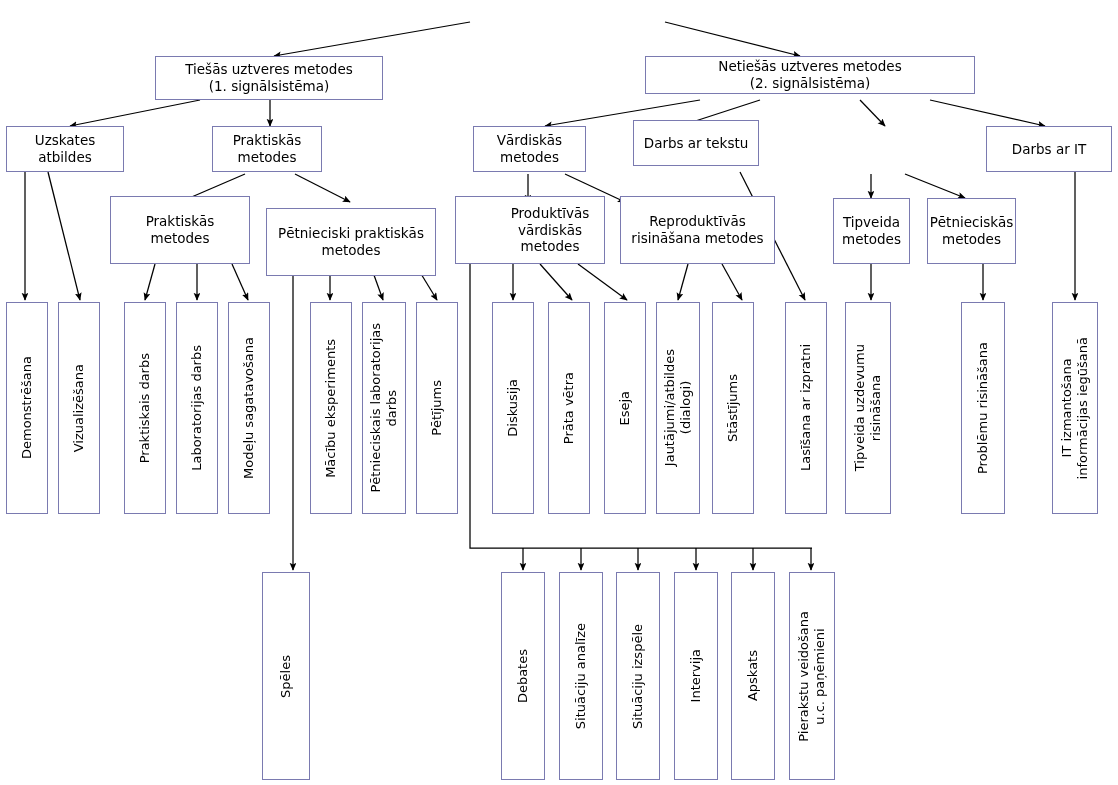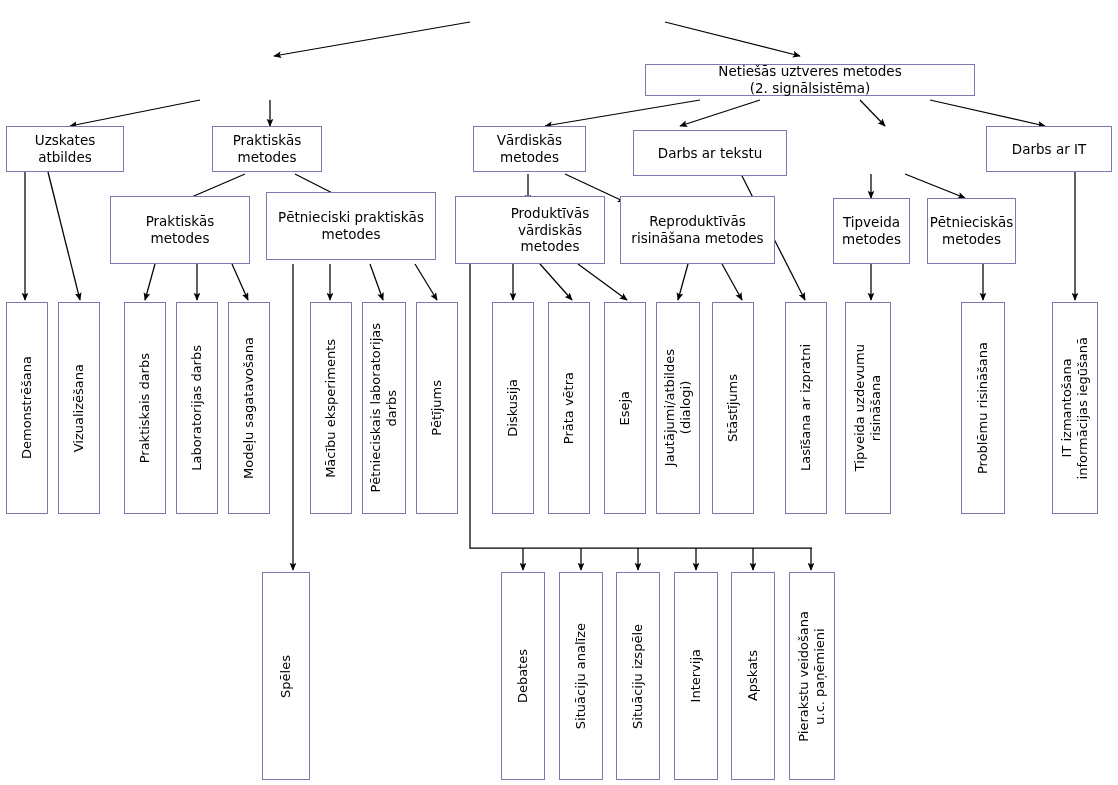--- a/index.html
+++ b/index.html
@@ -109,49 +109,53 @@
       <path d="M523,548 L523,570" marker-end="url(#ah)"></path>
       <path d="M581,548 L581,570" marker-end="url(#ah)"></path>
       <path d="M638,548 L638,570" marker-end="url(#ah)"></path>
       <path d="M696,548 L696,570" marker-end="url(#ah)"></path>
       <path d="M753,548 L753,570" marker-end="url(#ah)"></path>
       <path d="M811,548 L811,570" marker-end="url(#ah)"></path>
     </g>
   </svg>
 
 
-  <div class="node" style="left:645px;top:56px;width:330px;height:32px;margin-top:8px;">
+  <div class="node" style="left:155px;top:56px;width:228px;height:44px;">
+    <span class="lbl" style="white-space:pre-line;">Tiešās uztveres metodes
+(1. signālsistēma)</span>
+  </div>
+  <div class="node" style="left:645px;top:56px;width:330px;height:38px;">
     <span class="lbl" style="white-space:pre-line;">Netiešās uztveres metodes
 (2. signālsistēma)</span>
   </div>
 
   <div class="node" style="left:6px;top:126px;width:118px;height:46px;">
     <span class="lbl" style="white-space:pre-line;">Uzskates
 atbildes</span>
   </div>
   <div class="node" style="left:212px;top:126px;width:110px;height:46px;">
     <span class="lbl" style="white-space:pre-line;">Praktiskās
 metodes</span>
   </div>
   <div class="node" style="left:473px;top:126px;width:113px;height:46px;">
     <span class="lbl" style="white-space:pre-line;">Vārdiskās
 metodes</span>
   </div>
-  <div class="node" style="left:633px;top:130px;width:154px;height:46px;">
+  <div class="node" style="left:633px;top:120px;width:126px;height:46px;">
     <span class="lbl" style="white-space:pre-line;">Darbs ar tekstu</span>
   </div>
   <div class="node" style="left:986px;top:126px;width:126px;height:46px;">
     <span class="lbl" style="white-space:pre-line;">Darbs ar IT</span>
   </div>
 
   <div class="node" style="left:110px;top:196px;width:140px;height:68px;">
     <span class="lbl" style="white-space:pre-line;">Praktiskās
 metodes</span>
   </div>
-  <div class="node" style="left:266px;top:192px;width:170px;height:68px;">
+  <div class="node" style="left:266px;top:208px;width:170px;height:68px;">
     <span class="lbl" style="white-space:pre-line;">Pētnieciski praktiskās
 metodes</span>
   </div>
   <div class="node" style="left:455px;top:196px;width:150px;height:68px;padding-left:40px;">
     <span class="lbl" style="white-space:pre-line;">Produktīvās
 vārdiskās metodes</span>
   </div>
   <div class="node" style="left:620px;top:196px;width:155px;height:68px;">
     <span class="lbl" style="white-space:pre-line;">Reproduktīvās
 risināšana metodes</span>

